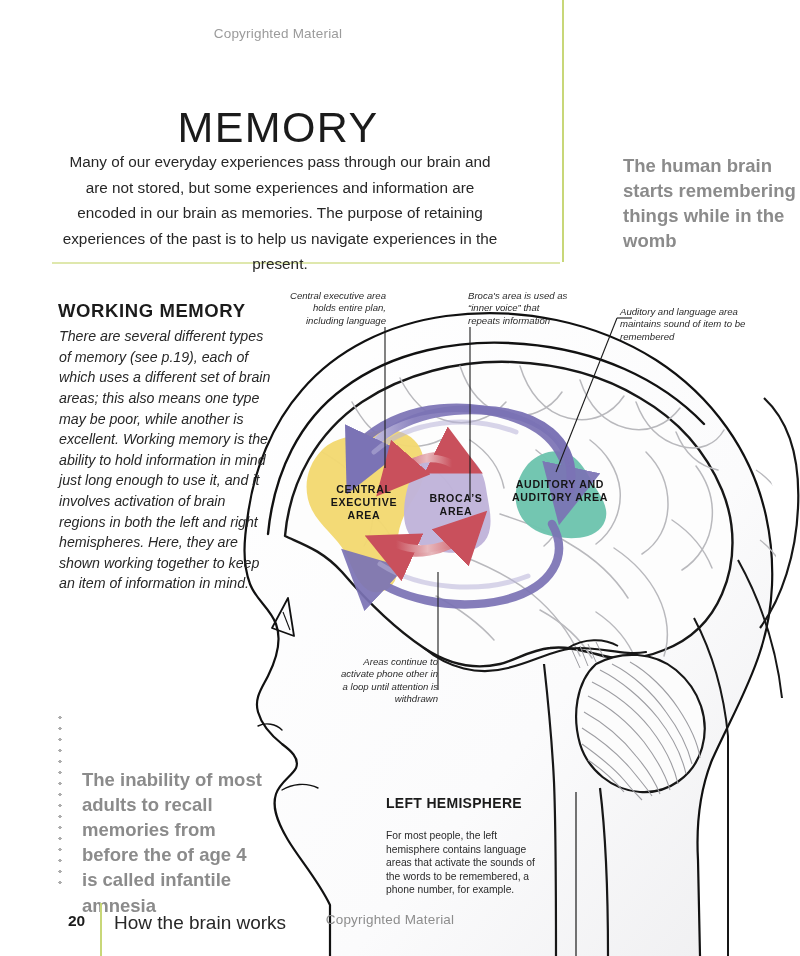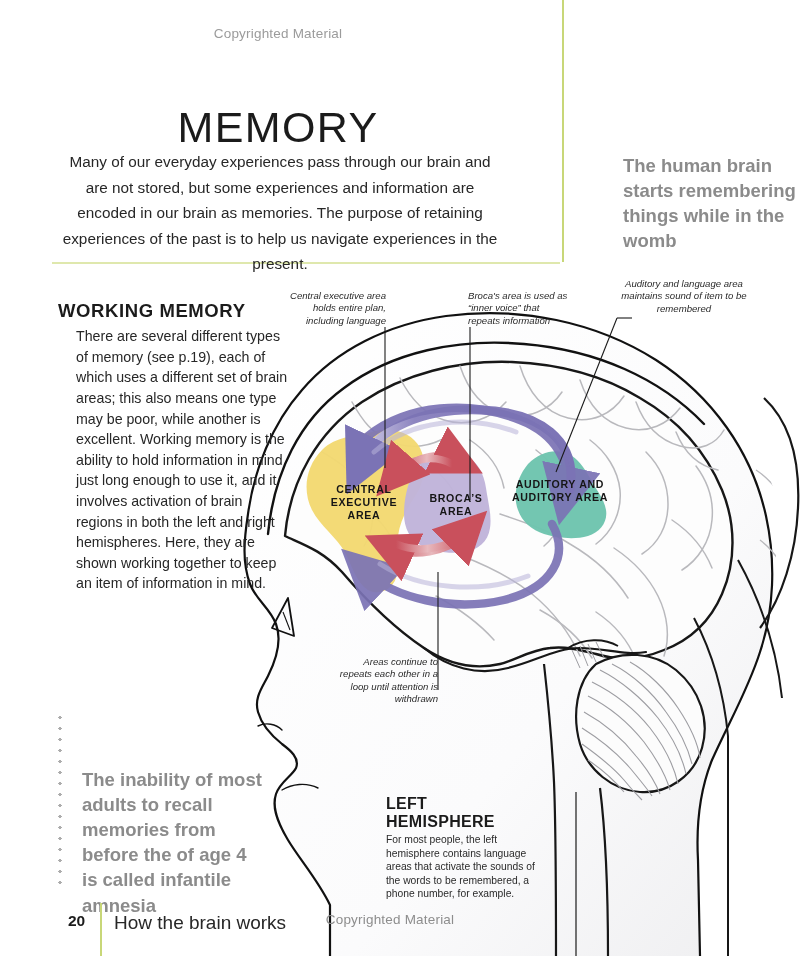--- a/index.html
+++ b/index.html
@@ -109,26 +109,27 @@
   .wm-heading {
     position: absolute;
     left: 58px;
     top: 285px;
     font-size: 18.5px;
     letter-spacing: .6px;
     color: #1b1b1b;
   }
   .wm-body {
     position: absolute;
-    left: 76px;
+    left: 59px;
     top: 312px;
     width: 215px;
     font-size: 14.2px;
     line-height: 20.6px;
     color: #272727;
+    font-style: italic;
   }
 
   
   .pullquote-left {
     position: absolute;
     left: 82px;
     top: 748px;
     width: 185px;
     font-size: 18.5px;
     line-height: 25.2px;
@@ -177,36 +178,36 @@
   .callout {
     position: absolute;
     font-size: 9.6px;
     line-height: 12.4px;
     color: #2a2a2a;
     font-style: italic;
   }
 
   #callout-central  { left: 278px; top: 290px; width: 108px; text-align: right; }
   #callout-broca    { left: 468px; top: 290px; width: 104px; text-align: left; }
-  #callout-auditory { left: 620px; top: 278px; width: 128px; text-align: center; }
+  #callout-auditory { left: 620px; top: 306px; width: 128px; text-align: left; }
   #callout-loop     { left: 338px; top: 656px; width: 100px; text-align: right; }
 
   
   .lh-block {
     position: absolute;
     left: 386px;
     top: 795px;
     width: 152px;
   }
   .lh-title {
-    font-size: 16px;
+    font-size: 14px;
     font-weight: bold;
     letter-spacing: .3px;
     color: #1b1b1b;
-    margin-bottom: 2px;
+    margin-bottom: 18px;
   }
   .lh-body {
     font-size: 10.3px;
     line-height: 13.6px;
     color: #2a2a2a;
   }
 
   
   .region-label {
     position: absolute;
@@ -479,21 +480,21 @@
 
   <h2 class="wm-heading">WORKING MEMORY</h2>
   <p class="wm-body">There are several different types of memory (see p.19), each of which uses a different set of brain areas; this also means one type may be poor, while another is excellent. Working memory is the ability to hold information in mind just long enough to use it, and it involves activation of brain regions in both the left and right hemispheres. Here, they are shown working together to keep an item of information in mind.</p>
 
   <div class="dotted-rule"></div>
   <p class="pullquote-left">The inability of most adults to recall memories from before the of age 4 is called infantile amnesia</p>
 
   <div class="callout" id="callout-central">Central executive area holds entire plan, including language</div>
   <div class="callout" id="callout-broca">Broca's area is used as “inner voice” that repeats information</div>
   <div class="callout" id="callout-auditory">Auditory and language area maintains sound of item to be remembered</div>
-  <div class="callout" id="callout-loop">Areas continue to repeats each other in a loop until attention is withdrawn</div>
+  <div class="callout" id="callout-loop">Areas continue to activate phone other in a loop until attention is withdrawn</div>
 
   <div class="region-label" id="label-central">CENTRAL EXECUTIVE AREA</div>
   <div class="region-label" id="label-broca">BROCA’S AREA</div>
   <div class="region-label" id="label-auditory">AUDITORY AND AUDITORY AREA</div>
 
   <div class="lh-block">
     <div class="lh-title">LEFT HEMISPHERE</div>
     <div class="lh-body">For most people, the left hemisphere contains language areas that activate the sounds of the words to be remembered, a phone number, for example.</div>
   </div>
 

